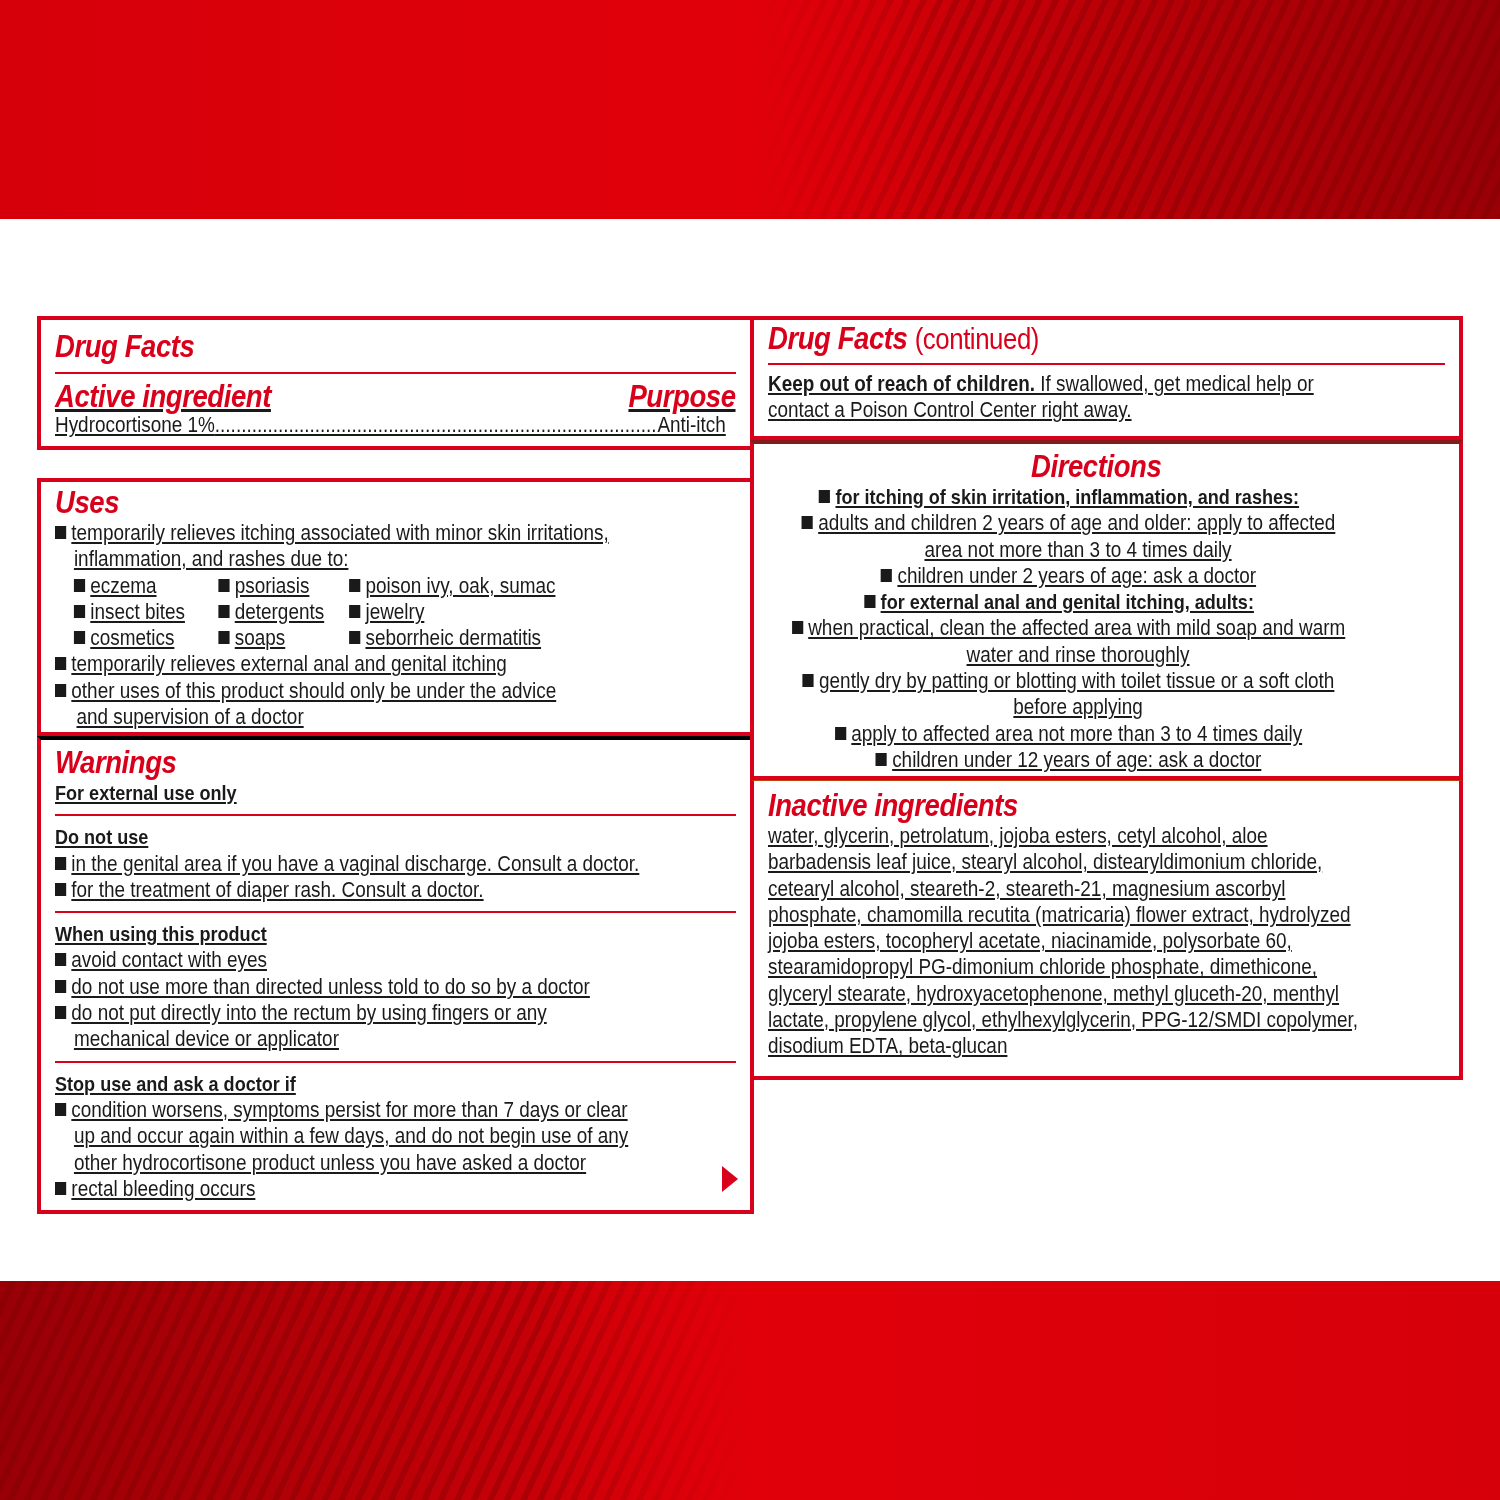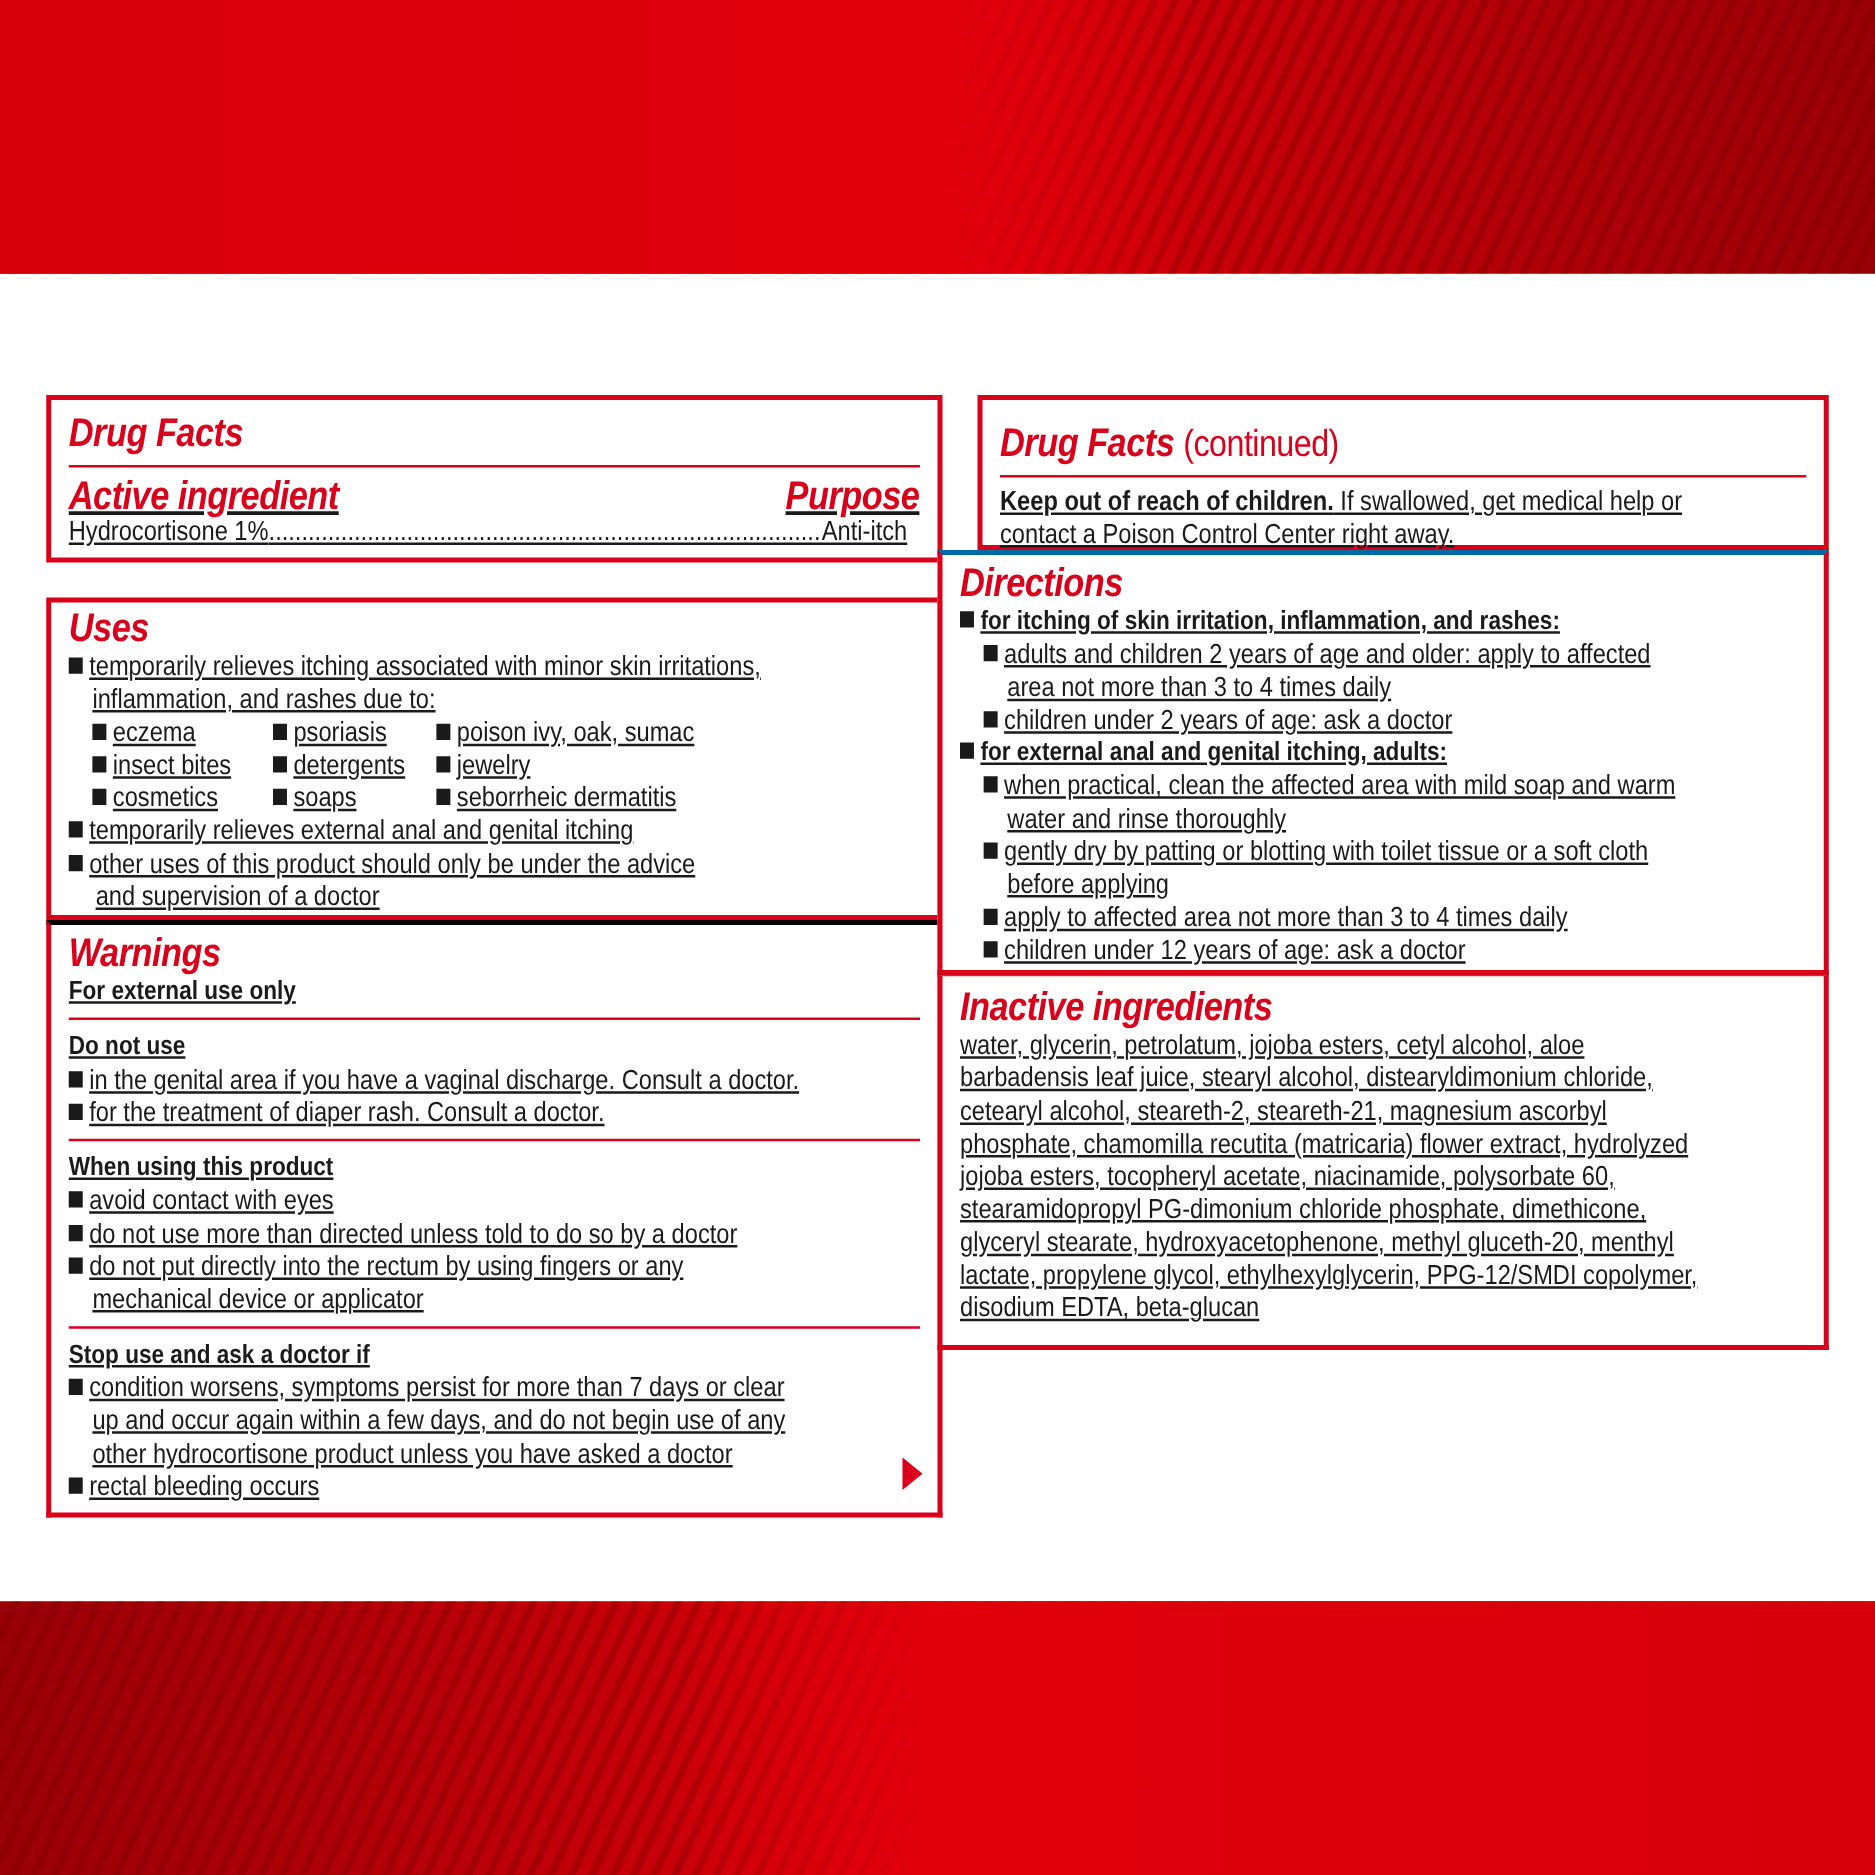--- a/index.html
+++ b/index.html
@@ -141,33 +141,33 @@
     <div class="txt indent1">up and occur again within a few days, and do not begin use of any</div>
     <div class="txt indent1">other hydrocortisone product unless you have asked a doctor</div>
     <div class="txt"><span class="sq"></span><span>rectal bleeding occurs</span></div>
 
     <div class="arrow"></div>
   </div>
 </div>
 
 <div class="col" style="left:750px; top:316px; width:713px;">
 
-  <div class="box" style="height:124px; padding-top:16px;margin-left:32px;">
+  <div class="box" style="height:124px; padding-top:0;">
     <div class="h-red">
       <span>Drug Facts</span>
       <span class="cont">(continued)</span>
     </div>
     <div class="redline" style="margin-top:6px; margin-bottom:6px;"></div>
     <div class="txt">
       <span class="bold">Keep out of reach of children.</span><span> If swallowed, get medical help or</span>
     </div>
     <div class="txt">contact a Poison Control Center right away.</div>
   </div>
 
-  <div class="box" style="border-top:4px solid #0369a1; height:340px; padding-top:4px;">
+  <div class="box" style="border-top:4px solid #7f1d1d; height:340px; padding-top:4px;text-align:center;">
     <div class="h-red">Directions</div>
     <div class="txt bold" style="font-size:21px;"><span class="sq"></span><span>for itching of skin irritation, inflammation, and rashes:</span></div>
     <div class="txt indent1"><span class="sq"></span><span>adults and children 2 years of age and older: apply to affected</span></div>
     <div class="txt indent2">area not more than 3 to 4 times daily</div>
     <div class="txt indent1"><span class="sq"></span><span>children under 2 years of age: ask a doctor</span></div>
     <div class="txt bold" style="font-size:21px;"><span class="sq"></span><span>for external anal and genital itching, adults:</span></div>
     <div class="txt indent1"><span class="sq"></span><span>when practical, clean the affected area with mild soap and warm</span></div>
     <div class="txt indent2">water and rinse thoroughly</div>
     <div class="txt indent1"><span class="sq"></span><span>gently dry by patting or blotting with toilet tissue or a soft cloth</span></div>
     <div class="txt indent2">before applying</div>

